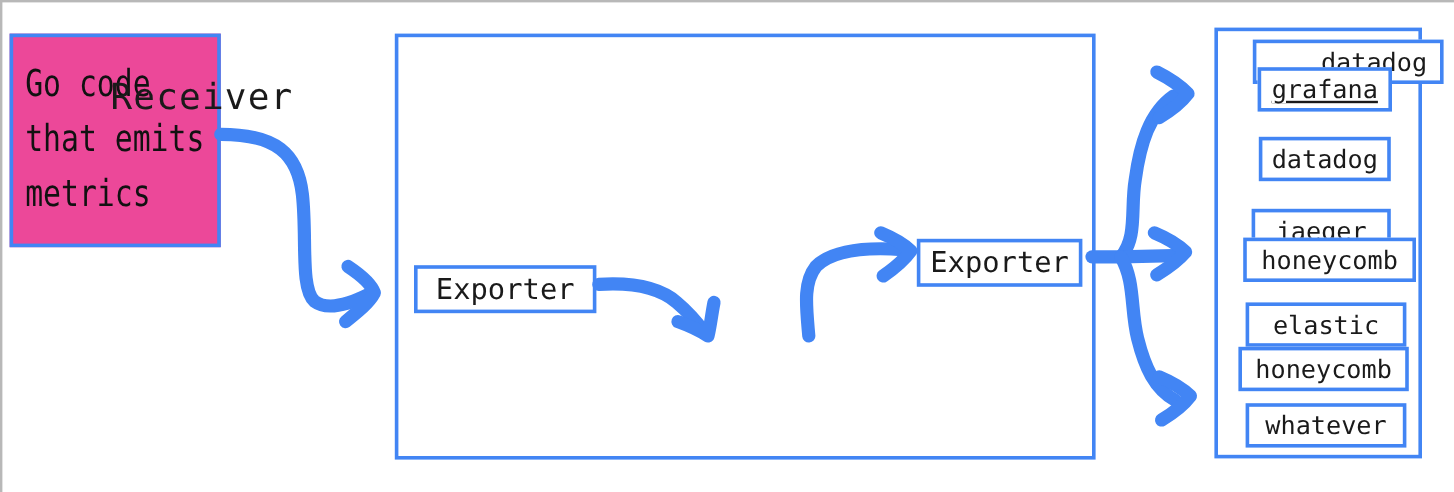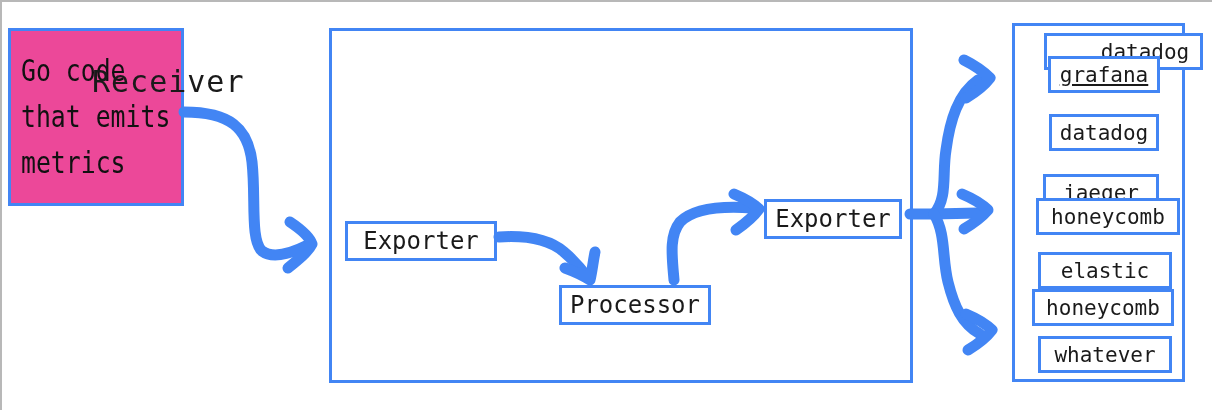--- a/index.html
+++ b/index.html
@@ -99,21 +99,20 @@
   <div class="abs" id="source-box">
     <div class="line">Go code</div>
     <div class="line">that emits</div>
     <div class="line">metrics</div>
   </div>
 
   <div class="abs box-outline" id="collector-box"></div>
   <div id="collector-title">Receiver</div>
 
   <div class="abs inner-box" id="receiver-box">Exporter</div>
-  <div class="abs inner-box" id="processor-box">Processor</div>
   <div class="abs inner-box" id="exporter-box">Exporter</div>
 
   <div class="abs box-outline" id="destinations-box"></div>
 
   <div class="dest-item" style="left:1042px; top:31px;  width:110px;padding-left:43px;">datadog</div>
   <div class="dest-item" style="left:1046px; top:54px;  width:106px;text-decoration:underline;">grafana</div>
   <div class="dest-item" style="left:1047px; top:112px; width:104px;">datadog</div>
   <div class="dest-item" style="left:1041px; top:152px; width:110px;margin-top:20px;">jaeger</div>
   <div class="dest-item" style="left:1034px; top:196px; width:138px;">honeycomb</div>
   <div class="dest-item" style="left:1036px; top:250px; width:128px;">elastic</div>

